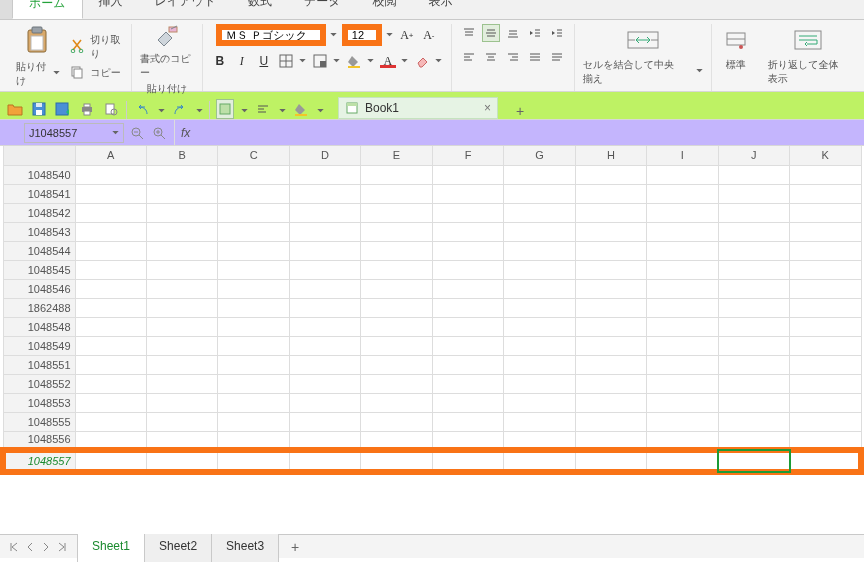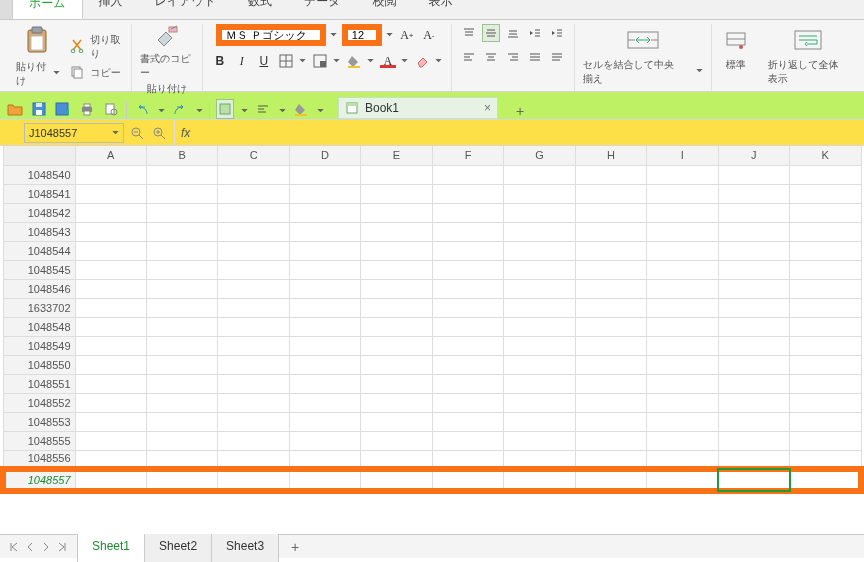--- a/index.html
+++ b/index.html
@@ -27,21 +27,21 @@
   .dd svg { width: 7px; height: 4px; }
 
   
   .qa { display: flex; align-items: flex-end; gap: 6px; height: 28px; background: #bef264; border-bottom: 1px solid #d7d7d7; padding: 0 6px; }
   .qa .gbtn { height: 20px; }
 
   .doc-tab { display: flex; align-items: center; gap: 6px; background: #e6f3e4; border: 1px solid #c5e3bf; height: 22px; padding: 0 6px; margin-left: 8px; min-width: 160px; }
   .doc-tab .close { margin-left: auto; color: #777; cursor: pointer; }
 
   
-  .fbar { display: flex; align-items: center; height: 26px; border-bottom: 1px solid #d7d7d7; background: #fde047; }
+  .fbar { display: flex; align-items: center; height: 26px; border-bottom: 1px solid #d7d7d7; background: #c4b5fd; }
   .namebox { width: 100px; border: 1px solid #bbb; margin: 0 0 0 24px; height: 20px; font-size: 11px; padding: 0 4px; display: flex; align-items: center; justify-content: space-between; }
   .fbar .gbtn { height: 20px; margin-left: 4px; }
   .fxcell { flex: 1; border-left: 1px solid #ddd; margin-left: 6px; height: 100%; display: flex; align-items: center; padding-left: 6px; color: #888; }
 
   
   .grid-wrap { height: 388px; overflow: hidden; position: relative; background: #fff; }
   table.grid { border-collapse: collapse; table-layout: fixed; width: 864px; }
   .grid th, .grid td { border: 1px solid #ddd; height: 19px; font-size: 11px; font-weight: normal; }
   .grid thead th { background: #f3f3f3; color: #555; text-align: center; border-top: none; }
   .grid th.corner { width: 72px; background: #eee; }
@@ -571,21 +571,21 @@
           <td class=""></td>
           <td class=""></td>
           <td class=""></td>
           <td class=""></td>
           <td class=""></td>
           <td class=""></td>
           <td class=""></td>
           <td class=""></td>
         </tr>
         <tr class="">
-          <td class="rowh">1633702</td>
+          <td class="rowh">1862488</td>
           <td class=""></td>
           <td class=""></td>
           <td class=""></td>
           <td class=""></td>
           <td class=""></td>
           <td class=""></td>
           <td class=""></td>
           <td class=""></td>
           <td class=""></td>
           <td class=""></td>
@@ -600,34 +600,20 @@
           <td class=""></td>
           <td class=""></td>
           <td class=""></td>
           <td class=""></td>
           <td class=""></td>
           <td class=""></td>
           <td class=""></td>
         </tr>
         <tr class="">
           <td class="rowh">1048549</td>
-          <td class=""></td>
-          <td class=""></td>
-          <td class=""></td>
-          <td class=""></td>
-          <td class=""></td>
-          <td class=""></td>
-          <td class=""></td>
-          <td class=""></td>
-          <td class=""></td>
-          <td class=""></td>
-          <td class=""></td>
-        </tr>
-        <tr class="">
-          <td class="rowh">1048550</td>
           <td class=""></td>
           <td class=""></td>
           <td class=""></td>
           <td class=""></td>
           <td class=""></td>
           <td class=""></td>
           <td class=""></td>
           <td class=""></td>
           <td class=""></td>
           <td class=""></td>

